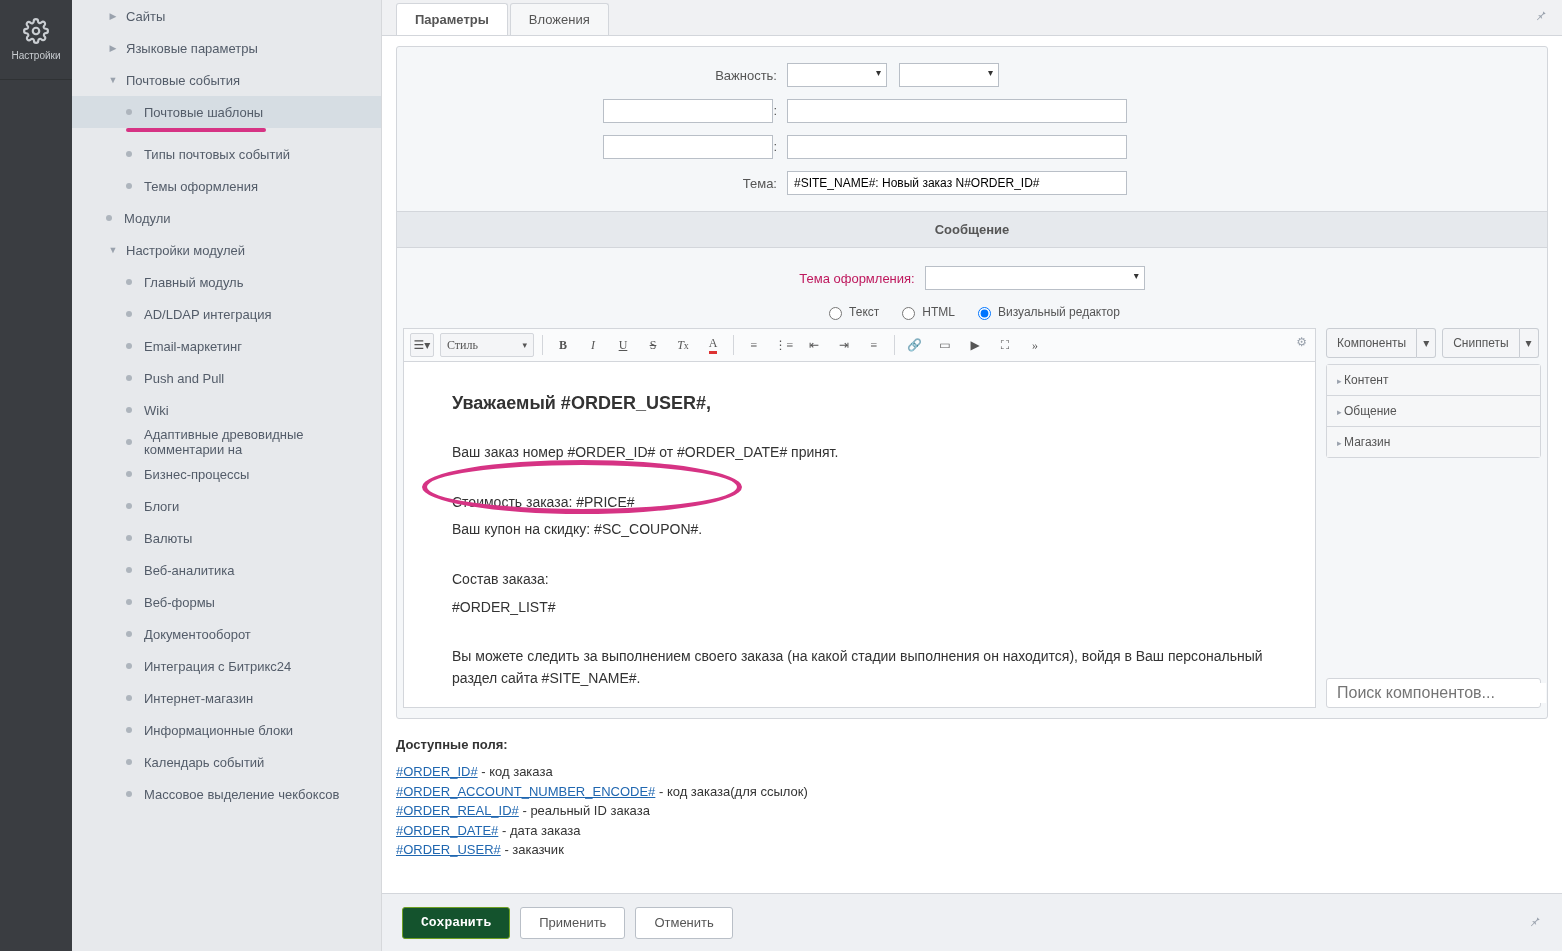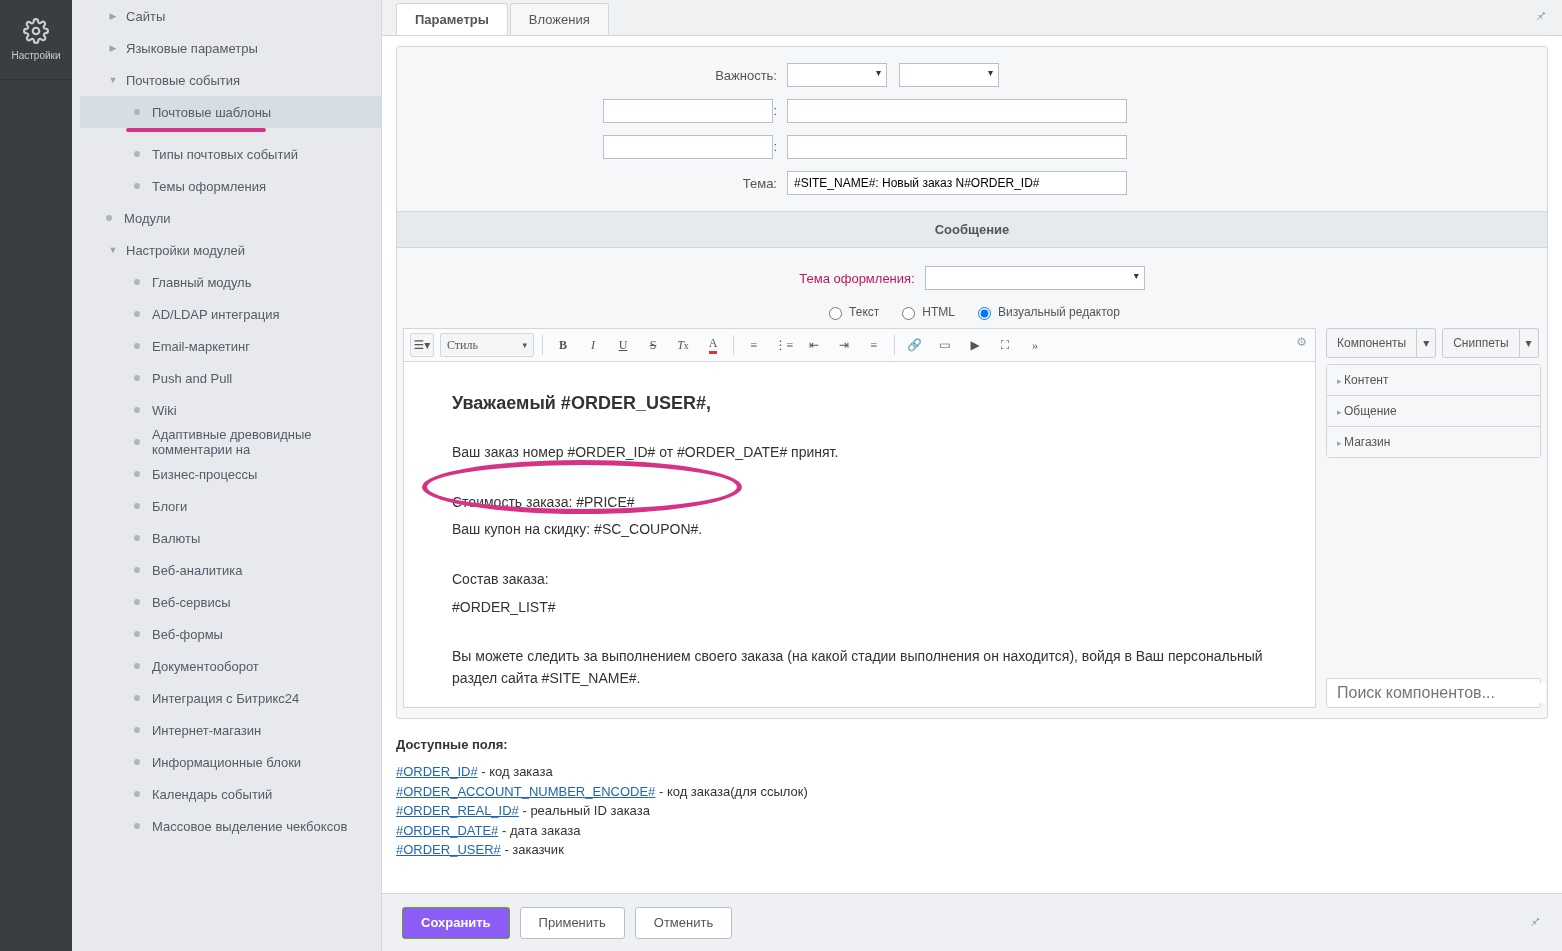--- a/index.html
+++ b/index.html
@@ -7,21 +7,21 @@
 .app{display:flex;width:1562px;height:951px;overflow:hidden;}
 .rail{width:72px;background:#3a3d41;color:#c9cdd1;}
 .rail-item{height:80px;display:flex;flex-direction:column;align-items:center;justify-content:center;gap:6px;border-bottom:1px solid #2f3234;}
 .rail-item svg{width:26px;height:26px;stroke:#c9cdd1;fill:none;stroke-width:2;}
 .rail-item span{font-size:10px;}
 .nav{width:310px;background:#e7e9ec;border-right:1px solid #d6d8db;overflow-y:auto;}
 .nav ul{list-style:none;margin:0;padding:0;}
 .nav li{position:relative;}
 .nav .row{display:flex;align-items:center;min-height:32px;padding:0 10px 0 14px;cursor:pointer;color:#535c69;}
 .nav .lvl2 .row{padding-left:34px;font-size:13px;}
-.nav .lvl3 .row{padding-left:54px;font-size:13px;margin-left:8px;}
+.nav .lvl3 .row{padding-left:54px;font-size:13px;}
 .nav .arrow{width:14px;display:inline-flex;justify-content:center;color:#9aa2ad;margin-right:6px;font-size:9px;}
 .nav .dot{width:6px;height:6px;border-radius:50%;background:#aeb5bd;margin-right:12px;flex-shrink:0;}
 .nav li.active>.row{background:#d6dde3;}
 .nav .hl{height:4px;background:#d63384;border-radius:2px;margin:0 0 6px 54px;width:140px;}
 .main{flex:1;display:flex;flex-direction:column;background:#fff;position:relative;}
 .tabbar{display:flex;align-items:flex-end;height:36px;background:#f0f1f3;border-bottom:1px solid #d3d6db;padding-left:14px;position:relative;gap:0;}
 .tab{padding:8px 18px;font-size:13px;color:#555;background:#f6f7f8;border:1px solid #d3d6db;border-bottom:none;border-radius:3px 3px 0 0;margin-right:2px;cursor:pointer;margin-top:3px;}
 .tab.active{background:#fff;font-weight:bold;}
 .pin{position:absolute;right:14px;top:8px;color:#9aa2ad;}
 .pin svg{width:14px;height:14px;}
@@ -62,21 +62,21 @@
 .acc-item::before{content:"▸ ";color:#9aa2ad;font-size:9px;}
 .side-fill{flex:1;}
 .search{display:flex;align-items:center;border:1px solid #d3d6db;border-radius:3px;height:30px;padding:0 8px;margin-top:6px;background:#fff;}
 .search input{flex:1;border:none;outline:none;font-size:16px;}
 .search svg{width:14px;height:14px;stroke:#9aa2ad;fill:none;stroke-width:2;}
 .fields-title{font-weight:bold;color:#333;margin:0 0 10px;}
 .fields a{color:#2067b0;text-decoration:underline;}
 .fields div{font-size:13px;color:#333;line-height:1.5;}
 .footer{position:absolute;bottom:0;left:0;right:0;height:58px;background:#eef0f3;border-top:1px solid #d3d6db;display:flex;align-items:center;gap:10px;padding:0 20px;}
 .fbtn{height:32px;padding:0 18px;border-radius:3px;border:1px solid #b9bfc7;background:#fff;color:#555;font-size:13px;cursor:pointer;}
-.fbtn.primary{background:#8b5cf6;border-color:#6f9f22;color:#fff;font-weight:bold;}
+.fbtn.primary{background:#14532d;border-color:#6f9f22;color:#fff;font-weight:bold;font-family:Liberation Mono, monospace;}
 .footer .pin{position:static;margin-left:auto;}
 </style>
 </head>
 <body>
 
 <div class="app">
 
   <div class="rail">
     <div class="rail-item">
       <svg viewBox="0 0 24 24">
@@ -191,26 +191,20 @@
             <li class="lvl3">
               <div class="row">
                 <span class="dot"></span>
                 <span>Валюты</span>
               </div>
             </li>
             <li class="lvl3">
               <div class="row">
                 <span class="dot"></span>
                 <span>Веб-аналитика</span>
-              </div>
-            </li>
-            <li class="lvl3">
-              <div class="row">
-                <span class="dot"></span>
-                <span>Веб-сервисы</span>
               </div>
             </li>
             <li class="lvl3">
               <div class="row">
                 <span class="dot"></span>
                 <span>Веб-формы</span>
               </div>
             </li>
             <li class="lvl3">
               <div class="row">

